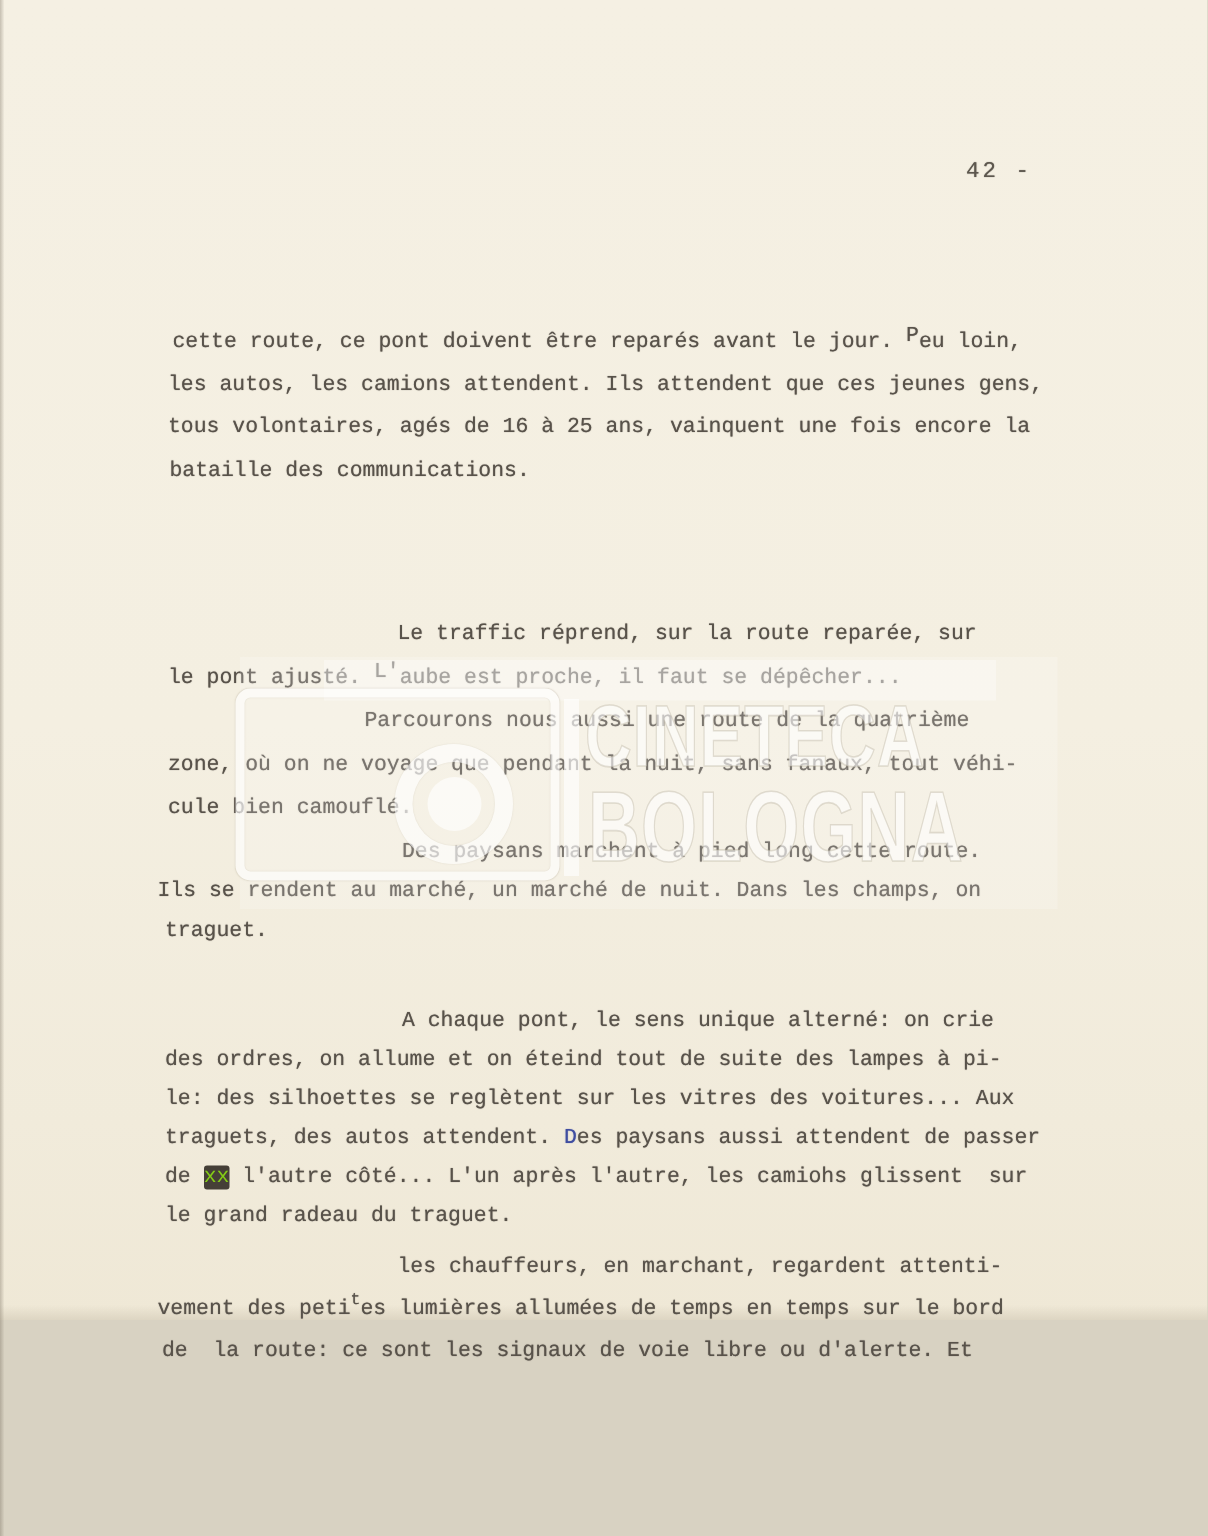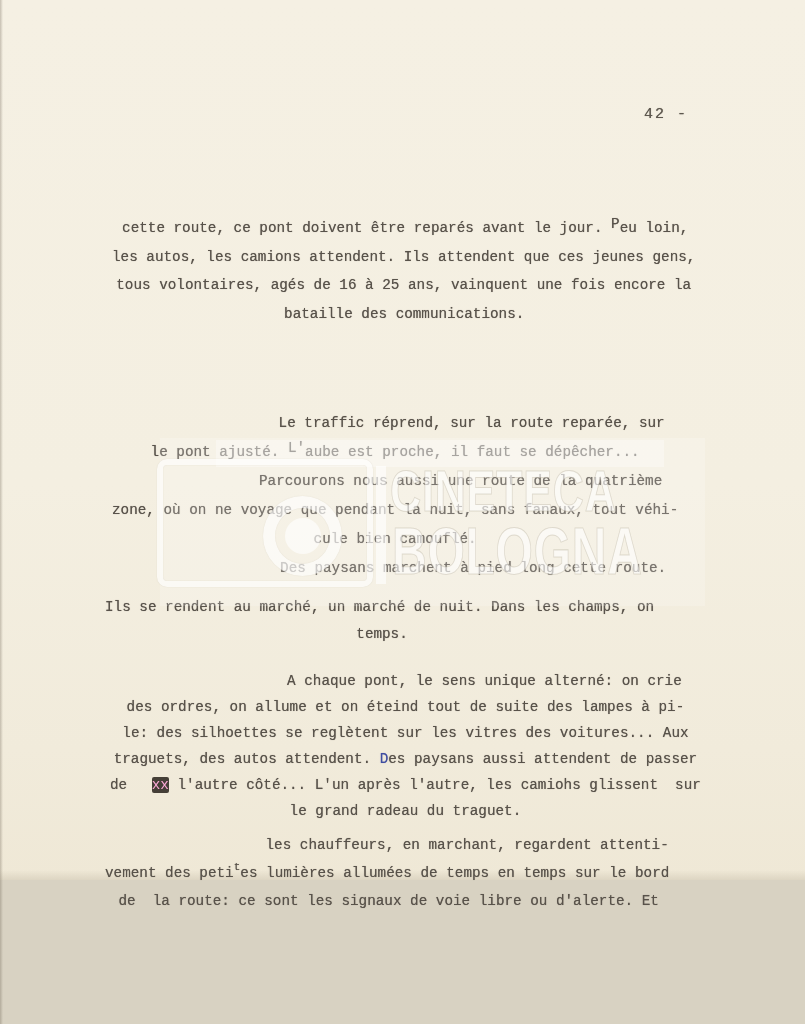--- a/index.html
+++ b/index.html
@@ -19,26 +19,26 @@
     position:absolute;left:0;bottom:0;width:805px;height:10px;
     background:linear-gradient(0deg, rgba(140,128,105,0.18), rgba(140,128,105,0));
   }
   .pgnum{
     position:absolute;left:644px;top:106px;
     font-size:15px;letter-spacing:2px;color:#5d574e;
     text-shadow:0 0 0.7px rgba(93,87,78,0.8);
   }
   .textlayer{position:absolute;left:0;top:0;width:805px;height:1024px;}
   .para{position:absolute;white-space:pre;font-size:14.3px;
-    text-shadow:0 0 0.7px rgba(88,82,74,0.75);text-align:center;}
+    text-shadow:0 0 0.7px rgba(88,82,74,0.75);}
   .tline{white-space:pre;}
   .raised{position:relative;top:-4px;}
   .sup{position:relative;top:-7px;font-size:11px;}
   .blue{color:#3f4da0;text-shadow:0 0 0.7px rgba(63,77,160,0.8);}
-  .blot{background:#453f37;color:#f9a8d4;border-radius:2px;text-shadow:none;margin-left:16px;}
+  .blot{background:#453f37;color:#84cc16;border-radius:2px;text-shadow:none;}
   
   .wm{position:absolute;left:0;top:4px;width:805px;height:1024px;pointer-events:none;}
   .wm-band{
     position:absolute;left:160px;top:434px;width:545px;height:168px;
     background:rgba(255,255,255,0.20);
   }
   .wm-band2{
     position:absolute;left:216px;top:436px;width:448px;height:27px;
     background:rgba(255,255,255,0.35);
   }
@@ -76,21 +76,21 @@
 
 <div class="page">
   <div class="edge-left"></div>
   <div class="edge-bottom"></div>
 
   <div class="pgnum">42 -</div>
 
   <div class="textlayer">
       <div class="para" style="top: 214px; left: 112px; line-height: 28.5px;"><div class="tline" style="padding-left: 3px;"><span>cette route, ce pont doivent être reparés avant le jour. </span><span class="raised">P</span><span>eu loin,</span></div><div class="tline"><span>les autos, les camions attendent. Ils attendent que ces jeunes gens,</span></div><div class="tline"><span>tous volontaires, agés de 16 à 25 ans, vainquent une fois encore la</span></div><div class="tline" style="padding-left: 1px;"><span>bataille des communications.</span></div></div>
       <div class="para" style="top: 409px; left: 112px; line-height: 29px;"><div class="tline" style="padding-left: 153px;"><span>Le traffic réprend, sur la route reparée, sur</span></div><div class="tline"><span>le pont ajusté. </span><span class="raised">L'</span><span>aube est proche, il faut se dépêcher...</span></div><div class="tline" style="padding-left: 131px;"><span>Parcourons nous aussi une route de la quatrième</span></div><div class="tline"><span>zone, où on ne voyage que pendant la nuit, sans fanaux, tout véhi-</span></div><div class="tline"><span>cule bien camouflé.</span></div><div class="tline" style="padding-left: 156px;"><span>Des paysans marchent à pied long cette route.</span></div></div>
-      <div class="para" style="top: 581px; left: 105px; line-height: 27px; margin-top: 13px;"><div class="tline"><span>Ils se rendent au marché, un marché de nuit. Dans les champs, on</span></div><div class="tline" style="padding-left: 5px;"><span>temps.</span></div></div>
+      <div class="para" style="top: 581px; left: 105px; line-height: 27px;"><div class="tline"><span>Ils se rendent au marché, un marché de nuit. Dans les champs, on</span></div><div class="tline" style="padding-left: 5px;"><span>traguet.</span></div></div>
       <div class="para" style="top: 668px; left: 110px; line-height: 26px;"><div class="tline" style="padding-left: 158px;"><span>A chaque pont, le sens unique alterné: on crie</span></div><div class="tline"><span>des ordres, on allume et on éteind tout de suite des lampes à pi-</span></div><div class="tline"><span>le: des silhoettes se reglètent sur les vitres des voitures... Aux</span></div><div class="tline"><span>traguets, des autos attendent. </span><span class="blue">D</span><span>es paysans aussi attendent de passer</span></div><div class="tline"><span>de </span><span class="blot">xx</span><span> l'autre côté... L'un après l'autre, les camiohs glissent  sur</span></div><div class="tline"><span>le grand radeau du traguet.</span></div></div>
       <div class="para" style="top: 832px; left: 105px; line-height: 27.5px;"><div class="tline" style="padding-left: 160px;"><span>les chauffeurs, en marchant, regardent attenti-</span></div><div class="tline"><span>vement des peti</span><span class="sup">t</span><span>es lumières allumées de temps en temps sur le bord</span></div><div class="tline" style="padding-left: 3px;"><span>de  la route: ce sont les signaux de voie libre ou d'alerte. Et</span></div></div>
     </div>
 
   <div class="wm">
     <div class="wm-band"></div>
     <div class="wm-band2"></div>
     <div class="wm-frame"></div>
     <div class="wm-ring"></div>
     <div class="wm-dot"></div>

